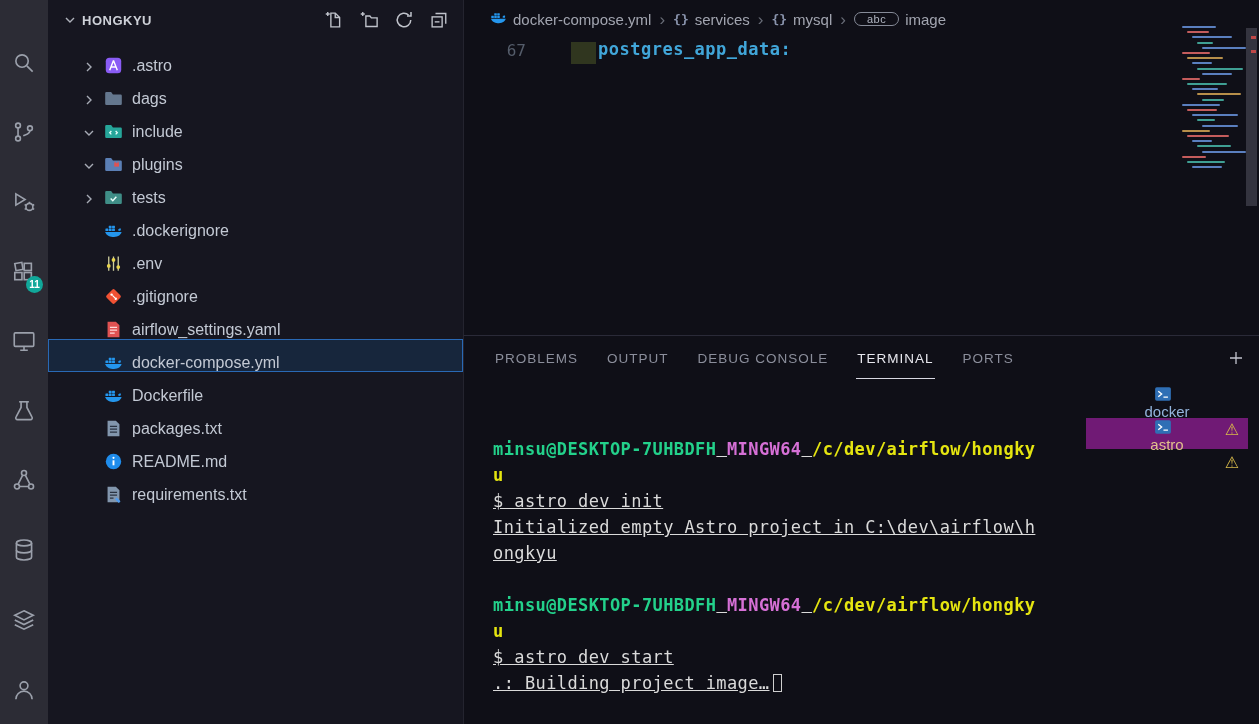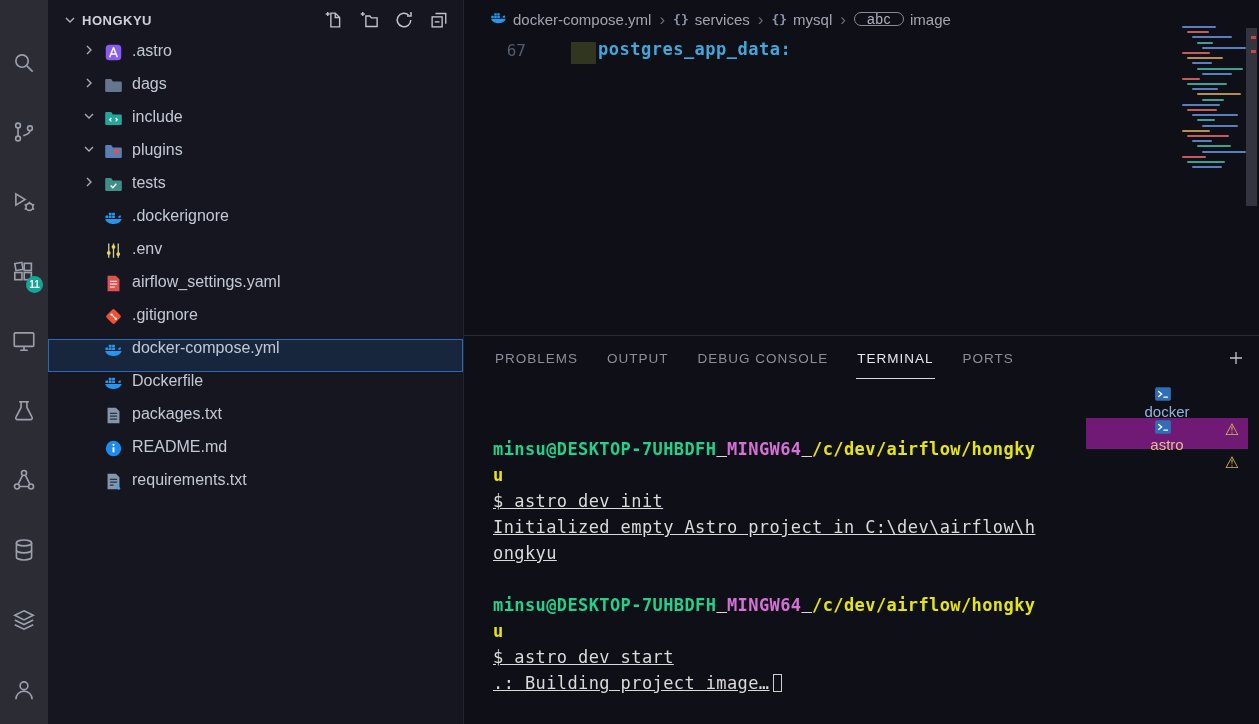--- a/index.html
+++ b/index.html
@@ -21,38 +21,38 @@
   .sidebar{position:absolute;left:48px;top:0;width:415px;height:724px;background:#161620;}
   .sb-header{height:40px;display:flex;align-items:center;padding:0 14px;color:#ced1d8;}
   .sb-header .chev{display:flex;color:#aeb2bb;}
   .sb-header .chev svg{width:16px;height:16px;}
   .sb-title{font-size:13px;font-weight:700;letter-spacing:.5px;margin-left:4px;}
   .sb-actions{margin-left:auto;display:flex;gap:15px;color:#c0c3cb;}
   .sb-actions .icon-btn{cursor:pointer;display:flex;}
   .sb-actions svg{width:20px;height:20px;}
 
   .tree{margin-top:2px;}
-  .row{height:33px;display:flex;align-items:flex-start;padding-left:30px;font-size:16px;
+  .row{height:33px;display:flex;align-items:flex-end;padding-left:30px;font-size:16px;
     color:#c3c9d4;cursor:pointer;white-space:nowrap;}
   .row .tw{width:22px;display:flex;justify-content:center;color:#a7abb5;flex:none;}
   .row .tw svg{width:16px;height:16px;}
   .row .fi{width:20px;height:20px;margin:0 9px 0 3px;display:flex;align-items:center;
     justify-content:center;flex:none;}
   .row .fi svg{width:19px;height:19px;}
   .row.sel{background:#17263c;box-shadow:inset 0 0 0 1px var(--selection-border,#2969b5);}
 
   
   .editor{position:absolute;left:463px;top:0;width:796px;height:335px;background:#0f0f17;
     border-left:1px solid #24242f;}
   .breadcrumb{position:absolute;left:26px;top:9px;display:flex;align-items:center;gap:8px;
     font-size:15px;color:#a2a5b0;}
   .breadcrumb .bc-item{display:flex;align-items:center;gap:6px;cursor:pointer;}
   .bc-sep{color:#686c77;font-size:17px;line-height:1;}
   .bc-braces{color:#8a94ad;font-family:"DejaVu Sans Mono",monospace;font-size:13px;font-weight:700;}
-  .bc-abc{border:1px solid #868b98;border-radius:7px;font-size:14px;padding:0 12px;
+  .bc-abc{border:1px solid #868b98;border-radius:7px;font-size:11px;padding:0 12px;
     color:#aeb3bf;letter-spacing:.5px;line-height:12px;}
   .bc-file-icon svg{width:17px;height:17px;}
 
   .ln{position:absolute;left:28px;top:41px;width:34px;text-align:right;
     font-family:"DejaVu Sans Mono",monospace;font-size:16px;color:#545c6a;}
   .hl-box{position:absolute;left:107px;top:42px;width:25px;height:22px;background:#30361f;}
   .code-text{position:absolute;left:134px;top:39px;font-family:"DejaVu Sans Mono",monospace;
     font-size:17px;letter-spacing:.5px;font-weight:600;color:#41a6d9;}
 
   .minimap{position:absolute;left:718px;top:26px;width:60px;height:150px;cursor:pointer;}
@@ -311,37 +311,37 @@
               <circle cx="8" cy="5" r="1.6" fill="#e8d44d"></circle>
               <circle cx="12" cy="11" r="1.6" fill="#e8d44d"></circle>
             </svg>
           </span>
           <span class="lbl">.env</span>
         </div>
         <div class="row">
           <span class="tw"></span>
           <span class="fi">
             <svg viewBox="0 0 16 16">
-              <path d="M3 1.5h7l3 3v10H3z" fill="#e05252"></path>
-              <path d="M5 6.2h6M5 8.6h6M5 11h4" stroke="#ffdada" stroke-width="1"></path>
-            </svg>
-          </span>
-          <span class="lbl">airflow_settings.yaml</span>
-        </div>
-        <div class="row">
-          <span class="tw"></span>
-          <span class="fi">
-            <svg viewBox="0 0 16 16">
               <rect x="3.2" y="3.2" width="9.6" height="9.6" rx="1.5" transform="rotate(45 8 8)" fill="#f05133"></rect>
               <circle cx="6.4" cy="6.4" r="1" fill="#fff"></circle>
               <circle cx="9.9" cy="9.9" r="1" fill="#fff"></circle>
               <path d="M7.1 7.1l2.1 2.1" stroke="#fff" stroke-width="1"></path>
             </svg>
           </span>
           <span class="lbl">.gitignore</span>
+        </div>
+        <div class="row">
+          <span class="tw"></span>
+          <span class="fi">
+            <svg viewBox="0 0 16 16">
+              <path d="M3 1.5h7l3 3v10H3z" fill="#e05252"></path>
+              <path d="M5 6.2h6M5 8.6h6M5 11h4" stroke="#ffdada" stroke-width="1"></path>
+            </svg>
+          </span>
+          <span class="lbl">airflow_settings.yaml</span>
         </div>
         <div class="row sel">
           <span class="tw"></span>
           <span class="fi">
             <svg viewBox="0 0 16 16">
               <g fill="#2496ed">
                 <rect x="1.2" y="6.4" width="2.4" height="2.1" rx=".3"></rect>
                 <rect x="4" y="6.4" width="2.4" height="2.1" rx=".3"></rect>
                 <rect x="6.8" y="6.4" width="2.4" height="2.1" rx=".3"></rect>
                 <rect x="4" y="3.9" width="2.4" height="2.1" rx=".3"></rect>

